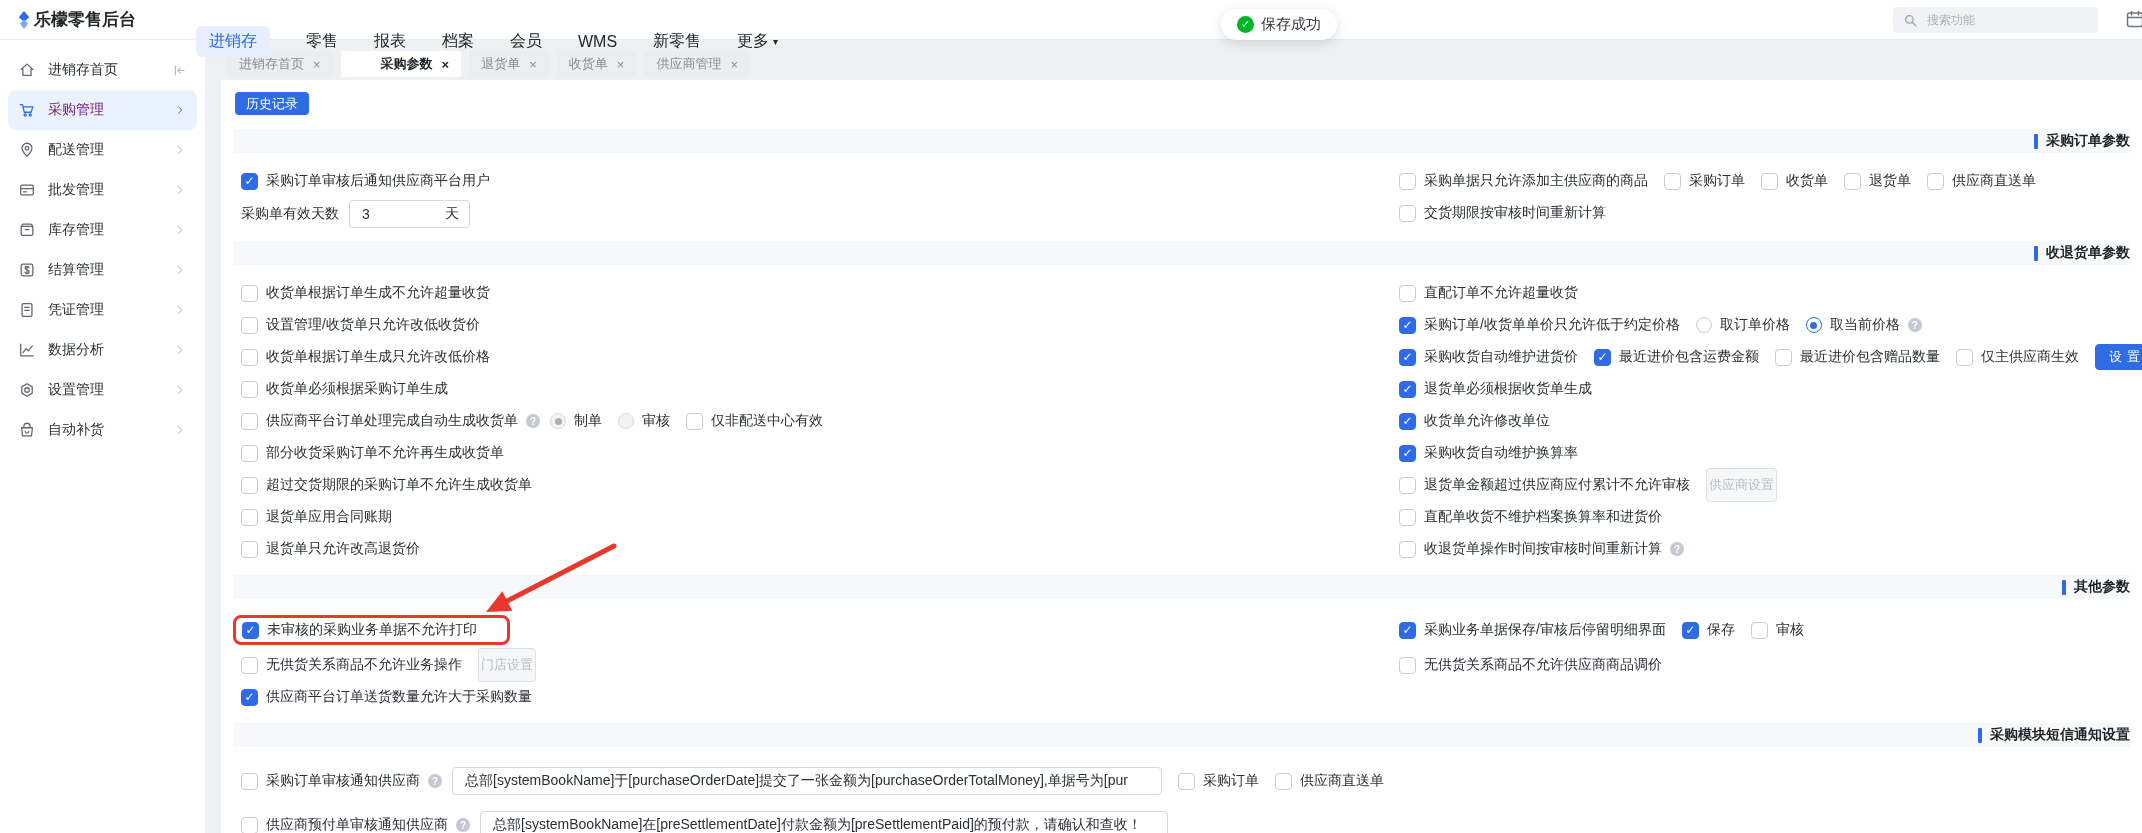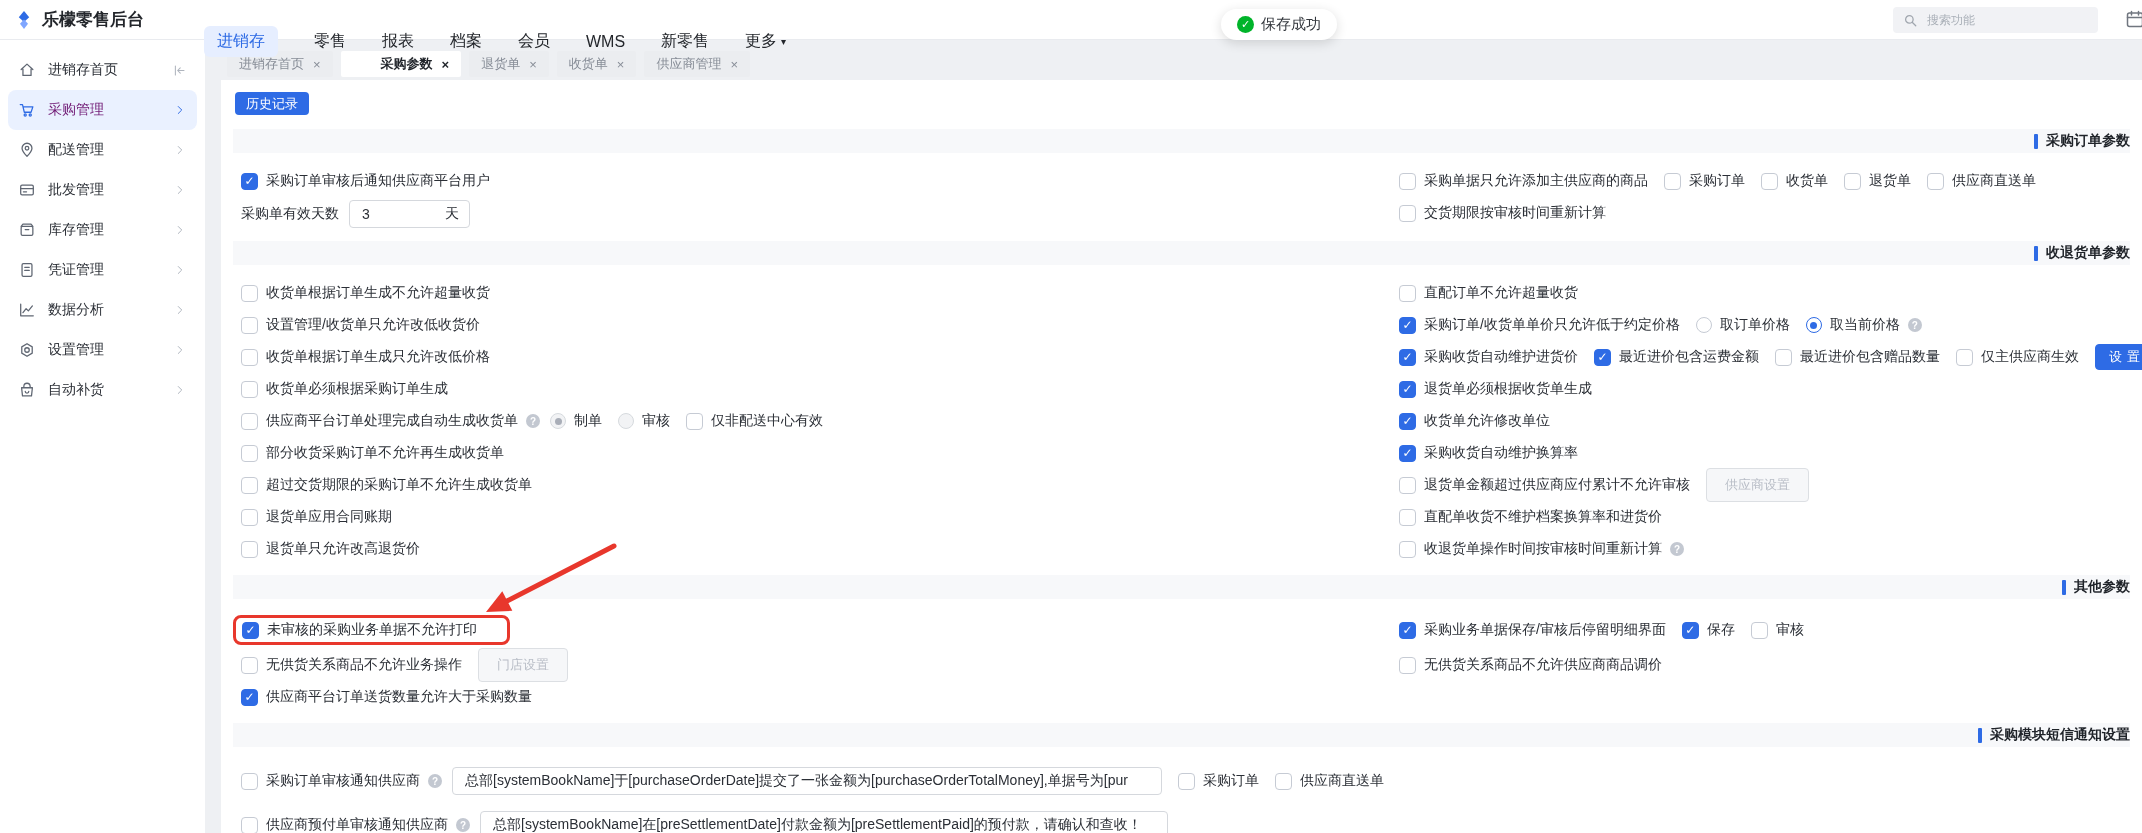--- a/index.html
+++ b/index.html
@@ -6,21 +6,21 @@
   html,body { margin:0; padding:0; }
   body {
     width:2142px; height:833px; overflow:hidden; position:relative;
     font-family:"Liberation Sans","DejaVu Sans",sans-serif;
     background:#eef0f3; color:#2b2f36;
   }
   svg { display:block; }
   
   .topbar { height:40px; background:#fff; border-bottom:1px solid #e9ebef;
     display:flex; align-items:center; position:relative; z-index:5; }
-  .logo { display:flex; align-items:center; gap:8px; padding:0 20px 0 14px;
+  .logo { display:flex; align-items:center; padding:0 20px 0 14px;
     font-weight:bold; font-size:17px; color:#23262b; }
   .top-nav { display:flex; align-items:center; gap:36px; margin-left:40px; font-size:16px; }
   .nav-item { cursor:pointer; color:#23262b; display:flex; align-items:center; white-space:nowrap;margin-top:44px; }
   .nav-item.active { background:#e6eeff; color:#2e6be5; padding:5px 13px; border-radius:6px; }
   .caret { font-size:10px; margin-left:4px; color:#23262b; }
   .search-box { position:absolute; right:44px; top:7px; width:205px; height:26px;
     background:#f1f2f5; border-radius:4px; display:flex; align-items:center; gap:7px; padding:0 10px; }
   .search-box input { border:none; background:transparent; outline:none; font-size:12px;
     color:#60666e; width:150px; font-family:inherit; }
   .search-box input::placeholder { color:#aab0b8; }
@@ -65,21 +65,21 @@
   .cb.checked { background:#2e6be5; border-color:#2e6be5; }
   .radio { width:16px; height:16px; border:1px solid #c6cbd4; border-radius:50%; background:#fff;
     display:inline-flex; align-items:center; justify-content:center; flex:none; }
   .radio .dot { width:7px; height:7px; border-radius:50%; background:transparent; }
   .radio.sel { border-color:#2e6be5; } .radio.sel .dot { background:#2e6be5; }
   .radio.dis { background:#f2f3f5; border-color:#d6dade; }
   .radio.dis.sel { border-color:#d6dade; } .radio.dis.sel .dot { background:#a9aeb8; }
   .help { width:14px; height:14px; border-radius:50%; background:#c3c8d1; color:#fff; font-size:10px;
     font-weight:bold; display:inline-flex; align-items:center; justify-content:center;
     margin:0 10px 0 -8px; flex:none; cursor:pointer; }
-  .sbtn { height:34px; padding:0 18px; border-radius:4px; font-size:13px; border:1px solid #dcdfe3;
+  .sbtn { height:34px; padding:0 2px; border-radius:4px; font-size:13px; border:1px solid #dcdfe3;
     background:#f6f7f9; color:#b9bec7; cursor:pointer; font-family:inherit; margin-right:14px; }
   .sbtn.primary { background:#2e6be5; border-color:#2e6be5; color:#fff; height:26px;
     padding:0 9px 0 13px; letter-spacing:5px; }
   .inp { display:inline-flex; align-items:center; border:1px solid #d5d8dd; border-radius:4px;
     height:28px; padding:0 10px; gap:6px; background:#fff; margin-right:16px; }
   .inp input { border:none; outline:none; font-size:14px; color:#2b2f36; flex:1; min-width:0;
     font-family:inherit; background:transparent; }
   .inp .suffix { color:#2b2f36; font-size:14px; }
   .red-box { display:inline-flex; align-items:center; border:3px solid #e8372c; border-radius:8px;
     padding:3px 14px 3px 6px; margin-left:-8px; }
@@ -206,20 +206,34 @@
         </span>
       </div>
       <div class="side-item">
         <span class="s-icon">
           <svg width="18" height="18" viewBox="0 0 20 20" fill="none" stroke="currentColor" stroke-width="1.4" stroke-linecap="round" stroke-linejoin="round">
             <rect x="3.5" y="6" width="13" height="10" rx="1.5"></rect>
             <path d="M3.5 6 L5.5 3.5 H14.5 L16.5 6 M8 9.5 H12"></path>
           </svg>
         </span>
         <span class="s-label">库存管理</span>
+        <span class="trail">
+          <svg width="14" height="14" viewBox="0 0 20 20" fill="none" stroke="currentColor" stroke-width="1.4" stroke-linecap="round" stroke-linejoin="round">
+            <path d="M7.5 5 L12.5 10 L7.5 15"></path>
+          </svg>
+        </span>
+      </div>
+      <div class="side-item">
+        <span class="s-icon">
+          <svg width="18" height="18" viewBox="0 0 20 20" fill="none" stroke="currentColor" stroke-width="1.4" stroke-linecap="round" stroke-linejoin="round">
+            <rect x="3.5" y="3.5" width="13" height="13" rx="2"></rect>
+            <path d="M10 5.8 V14.2 M12.3 7.4 C12.3 6.5 11.4 6 10 6 C8.6 6 7.7 6.6 7.7 7.6 C7.7 10.2 12.3 9.2 12.3 11.9 C12.3 13.2 11.4 13.9 10 13.9 C8.6 13.9 7.7 13.3 7.7 12.3"></path>
+          </svg>
+        </span>
+        <span class="s-label">结算管理</span>
         <span class="trail">
           <svg width="14" height="14" viewBox="0 0 20 20" fill="none" stroke="currentColor" stroke-width="1.4" stroke-linecap="round" stroke-linejoin="round">
             <path d="M7.5 5 L12.5 10 L7.5 15"></path>
           </svg>
         </span>
       </div>
       <div class="side-item">
         <span class="s-icon">
           <svg width="18" height="18" viewBox="0 0 20 20" fill="none" stroke="currentColor" stroke-width="1.4" stroke-linecap="round" stroke-linejoin="round">
             <rect x="4.5" y="3" width="11" height="14" rx="1.5"></rect>

